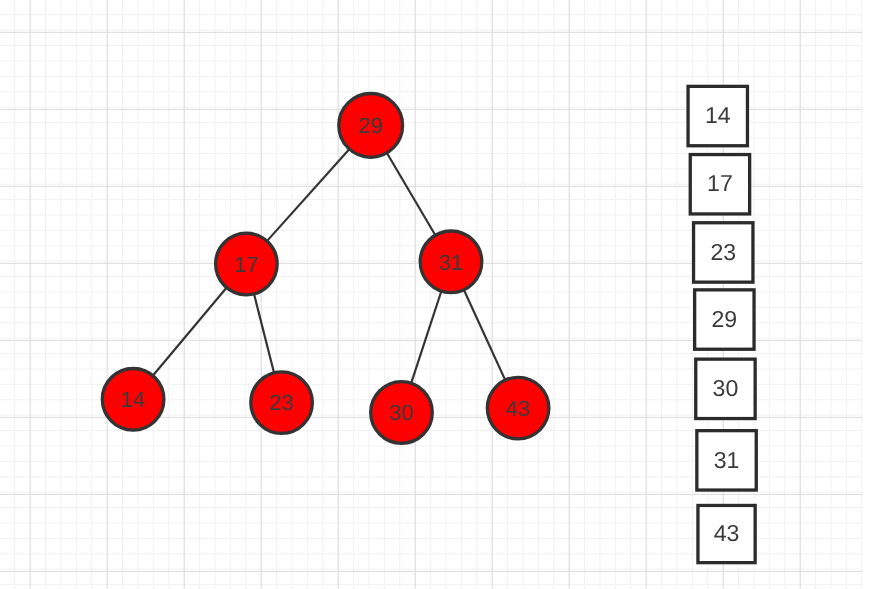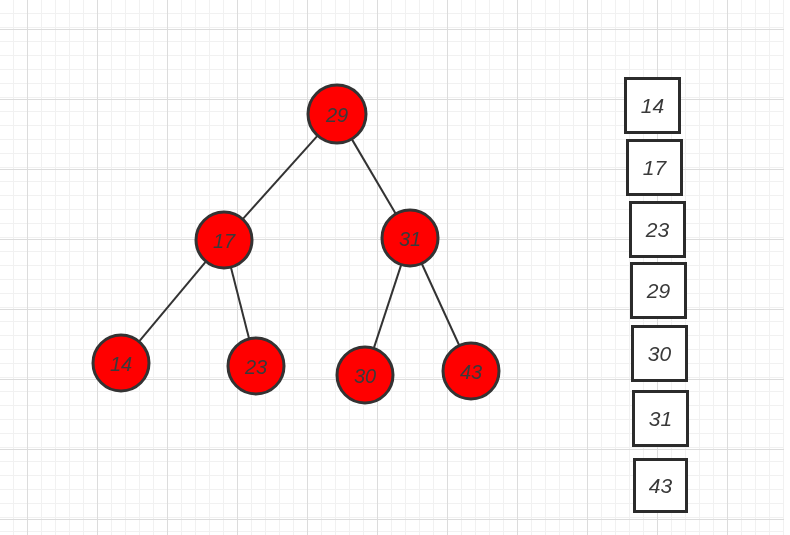--- a/index.html
+++ b/index.html
@@ -22,21 +22,20 @@
       70px 70px,
       70px 70px,
       14px 14px,
       14px 14px;
     background-position:
       -43px -41px,
       -43px -41px,
       -1px -1px,
       -1px -1px;
     font-family: "Liberation Sans", sans-serif;
-    font-style: italic;
   }
   #tree-svg {
     position: absolute;
     left: 0;
     top: 0;
     width: 790px;
     height: 535px;
   }
   .edge-line {
     stroke: #333333;

